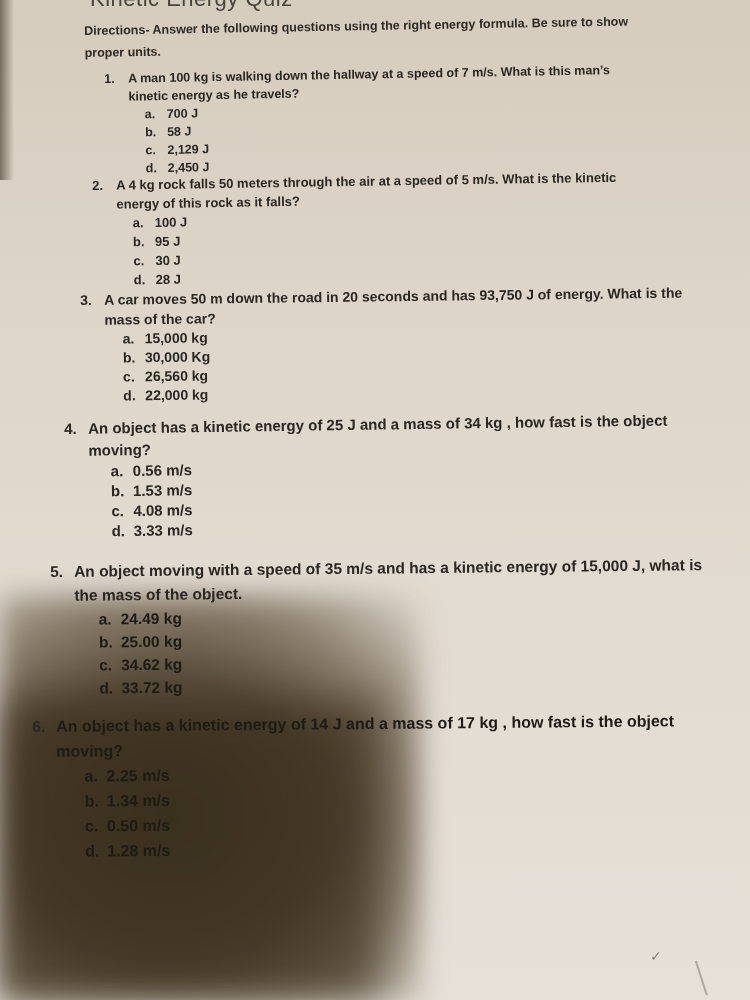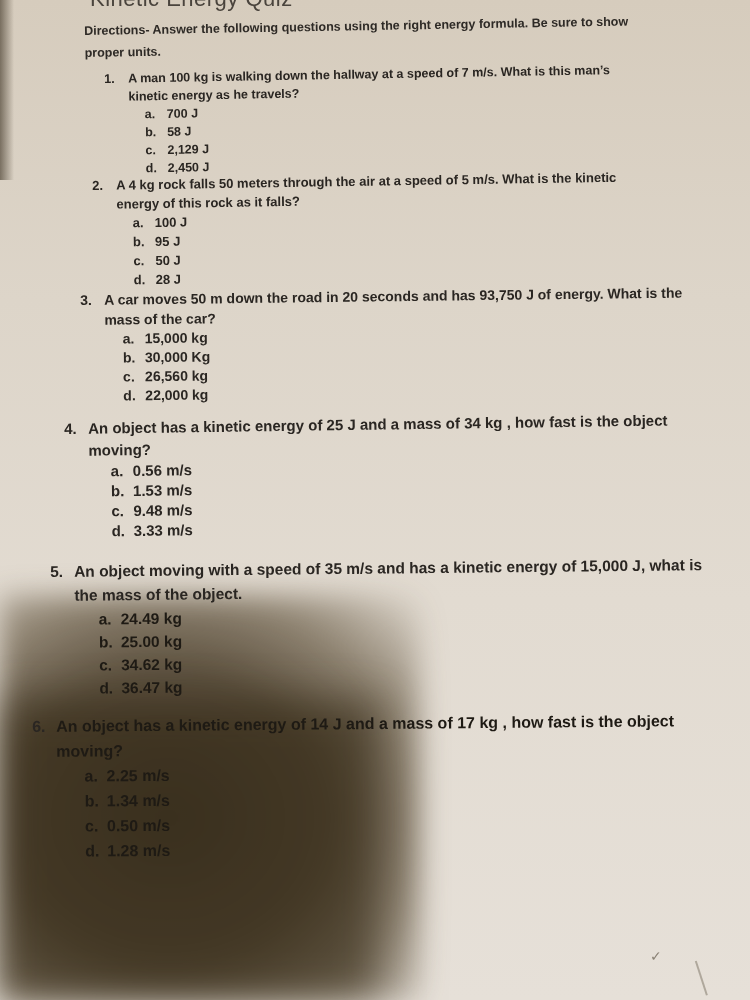--- a/index.html
+++ b/index.html
@@ -110,21 +110,21 @@
       <li>
           <span class="letter">a.</span>
           <span>100 J</span>
         </li>
       <li>
           <span class="letter">b.</span>
           <span>95 J</span>
         </li>
       <li>
           <span class="letter">c.</span>
-          <span>50 J</span>
+          <span>30 J</span>
         </li>
       <li>
           <span class="letter">d.</span>
           <span>28 J</span>
         </li>
     </ul>
   </div>
 
   <div class="q q3">
     <div class="stem">
@@ -160,21 +160,21 @@
       <li>
           <span class="letter">a.</span>
           <span>0.56 m/s</span>
         </li>
       <li>
           <span class="letter">b.</span>
           <span>1.53 m/s</span>
         </li>
       <li>
           <span class="letter">c.</span>
-          <span>9.48 m/s</span>
+          <span>4.08 m/s</span>
         </li>
       <li>
           <span class="letter">d.</span>
           <span>3.33 m/s</span>
         </li>
     </ul>
   </div>
 </div>
 
 <div class="shadow"></div>
@@ -195,21 +195,21 @@
       <li>
           <span class="letter">b.</span>
           <span>25.00 kg</span>
         </li>
       <li>
           <span class="letter">c.</span>
           <span>34.62 kg</span>
         </li>
       <li>
           <span class="letter">d.</span>
-          <span>36.47 kg</span>
+          <span>33.72 kg</span>
         </li>
     </ul>
   </div>
 
   <div class="q q6">
     <div class="stem">
       <span class="num">6.</span>
       <span class="text">An object has a kinetic energy of 14 J and a mass of 17 kg , how fast is the object moving?</span>
     </div>
     <ul class="opts dim">

